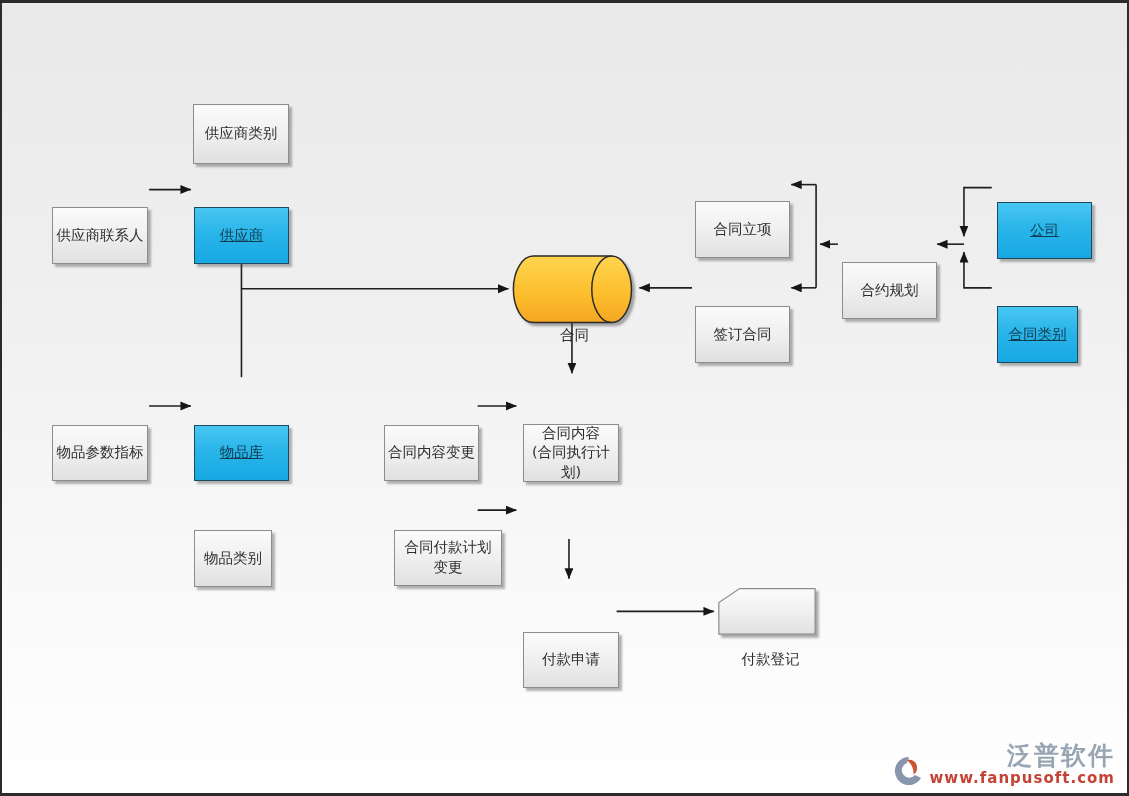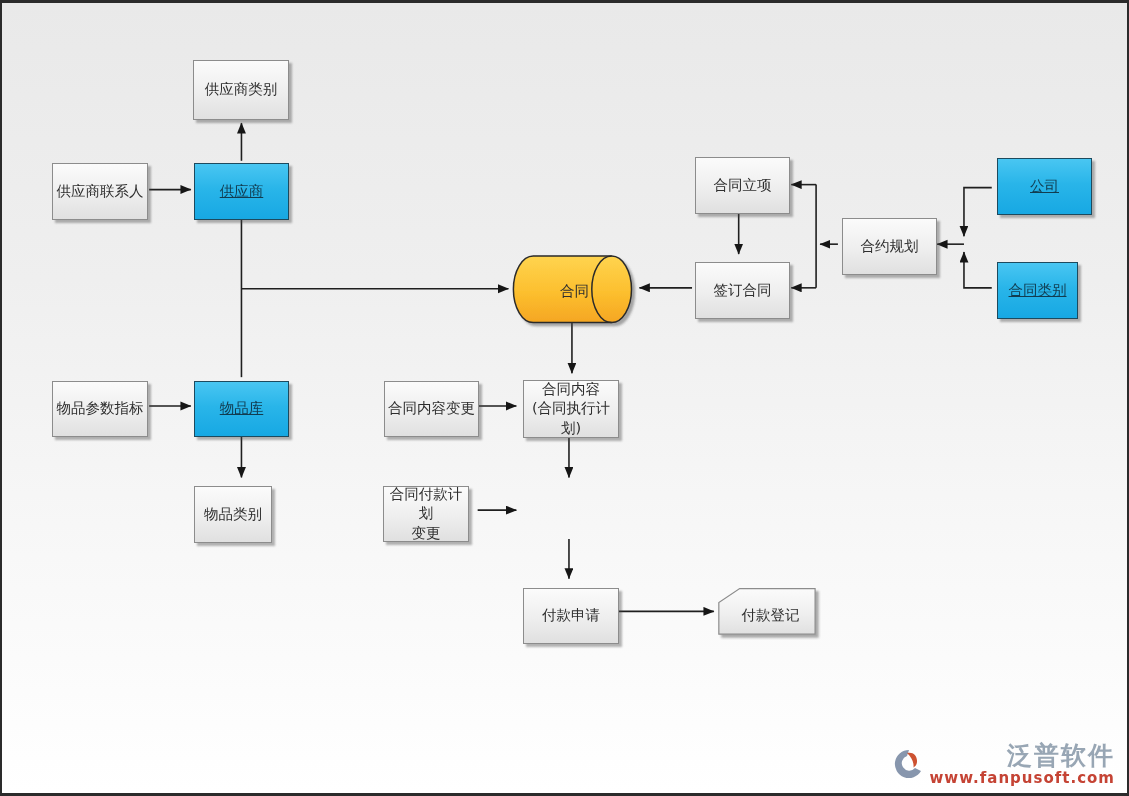--- a/index.html
+++ b/index.html
@@ -16,37 +16,38 @@
   }
   svg.wires{position:absolute;left:0;top:0;width:100%;height:100%;pointer-events:none;}
   .node{
     position:absolute;
     display:flex;align-items:center;justify-content:center;
     text-align:center;
     font-size:14.5px;line-height:1.35;
     color:#2e2e2e;
     white-space:pre-line;
     box-sizing:border-box;
+    margin-top:44px;
   }
   .box{
     background:linear-gradient(180deg,#fbfbfb 0%,#eeeeee 55%,#e0e0e0 100%);
     border:1px solid #8c8c8c;
     box-shadow:3px 3px 2px rgba(70,70,70,0.40);
   }
   .blue{
     background:linear-gradient(180deg,#49c6f2 0%,#29b5e9 45%,#17a8e3 100%);
     border:1px solid #1d4a5e;
     color:#123c50;
     box-shadow:3px 3px 2px rgba(70,70,70,0.40);
     text-decoration:underline;
   }
   .ghost{background:none;border:none;box-shadow:none;}
   .logo{
     position:absolute;right:12px;bottom:6px;
-    display:flex;align-items:center;gap:5px;margin-top:8px;
+    display:flex;align-items:flex-end;gap:5px;margin-top:8px;
   }
   .logo .txtcol{display:flex;flex-direction:column;align-items:flex-end;}
   .brand{
     font-size:25px;font-weight:bold;color:#98a6b4;letter-spacing:2px;line-height:1.1;
   }
   .siteurl{
     font-size:15px;font-weight:bold;color:#c54334;letter-spacing:1px;line-height:1.2;
   }
 </style>
 </head>
@@ -114,21 +115,21 @@
   <div class="node box" style="left:693px;top:259px;width:95px;height:57px">签订合同</div>
   <div class="node box" style="left:840px;top:215px;width:95px;height:57px">合约规划</div>
   <div class="node blue" style="left:995px;top:155px;width:95px;height:57px">公司</div>
   <div class="node blue" style="left:995px;top:259px;width:81px;height:57px">合同类别</div>
   <div class="node box" style="left:50px;top:378px;width:96px;height:56px">物品参数指标</div>
   <div class="node blue" style="left:192px;top:378px;width:95px;height:56px">物品库</div>
   <div class="node box" style="left:192px;top:483px;width:78px;height:57px">物品类别</div>
   <div class="node box" style="left:382px;top:378px;width:95px;height:56px">合同内容变更</div>
   <div class="node box" style="left:521px;top:377px;width:96px;height:58px">合同内容
 (合同执行计划)</div>
-  <div class="node box" style="left:381px;top:483px;width:86px;height:56px">合同付款计划
+  <div class="node box" style="left:392px;top:483px;width:108px;height:56px">合同付款计划
 变更</div>
   <div class="node box" style="left:521px;top:585px;width:96px;height:56px">付款申请</div>
   <div class="node ghost" style="left:722px;top:591px;width:93px;height:44px">付款登记</div>
 
   <div class="logo">
     <svg width="32" height="32" viewBox="0 0 32 32">
       <path d="M17,2 A14,14 0 1 0 29,23 L23,20 A7.5,7.5 0 1 1 15,8 Z" fill="#8796ad"></path>
       <path d="M15,5 c6,-1.5 10.5,2.5 10,9 c-0.3,2.8 -1.8,4.5 -3.5,5.5 c0.5,-5.5 -2,-10.5 -6.5,-14.5 Z" fill="#cd5231"></path>
     </svg>
     <div class="txtcol">

